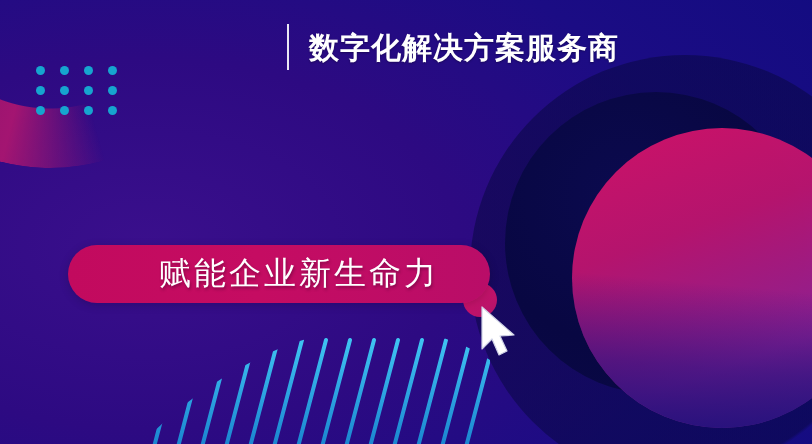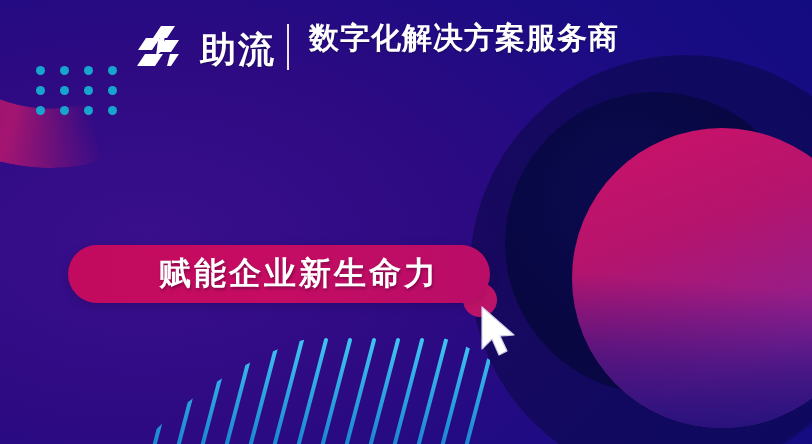--- a/index.html
+++ b/index.html
@@ -103,21 +103,21 @@
   .brand-name{
     color:#fff;font-size:36px;font-weight:bold;letter-spacing:2px;
     line-height:1;white-space:nowrap;
     text-shadow:0 1px 2px rgba(0,0,0,.35);
   }
   .divider{
     position:absolute;left:287px;top:24px;
     width:2px;height:46px;background:#fff;opacity:.9;
   }
   .tagline{
-    position:absolute;left:309px;top:18px;
+    position:absolute;left:309px;top:28px;
     color:#fff;font-size:30px;font-weight:bold;letter-spacing:1px;
     white-space:nowrap;
     text-shadow:0 1px 2px rgba(0,0,0,.3);
   }
 
   
   .headline{
     position:absolute;left:26px;top:148px;
     color:#fff;font-size:48px;font-weight:bold;letter-spacing:3px;
     white-space:nowrap;
@@ -126,21 +126,21 @@
 
   
   .pill{
     position:absolute;left:68px;top:245px;
     width:422px;height:58px;border-radius:29px;
     background:linear-gradient(90deg,#c20a5e 0%,#c50c62 45%,#b90d68 100%);
     display:flex;align-items:center;justify-content:center;
     box-shadow:0 2px 10px rgba(0,0,0,.18);
   }
   .pill span{
-    color:#fff;font-size:32px;font-weight:bold;letter-spacing:3px;
+    color:#fff;font-size:32px;font-weight:normal;letter-spacing:3px;
     white-space:nowrap;
     text-shadow:1px 2px 3px rgba(60,0,40,.45);
     margin-left:40px;
   }
 
   
   .cursor{position:absolute;left:476px;top:305px;width:44px;height:56px;}
 </style>
 </head>
 <body>
@@ -198,35 +198,20 @@
         <line x1="254" y1="150" x2="288" y2="20"></line>
         <line x1="278" y1="150" x2="312" y2="20"></line>
         <line x1="302" y1="150" x2="336" y2="20"></line>
         <line x1="326" y1="150" x2="360" y2="20"></line>
         <line x1="350" y1="150" x2="384" y2="20"></line>
       </g>
     </svg>
   </div>
 
   <div class="header">
-    <div class="brand">
-      <span class="logo-mark">
-        <svg viewBox="0 0 52 52" width="52" height="52">
-          <g fill="#ffffff">
-            <polygon points="27,2 41,2 33,14 19,14"></polygon>
-            <polygon points="12,14 26,14 18,26 4,26"></polygon>
-            <polygon points="31,16 45,16 37,28 23,28"></polygon>
-            <polygon points="11,30 29,30 21,42 3,42"></polygon>
-            <polygon points="36,30 45,30 37,42 33,42"></polygon>
-            <polygon points="24,16 31,10 29,26 22,32"></polygon>
-          </g>
-        </svg>
-      </span>
-      <span class="brand-name">助流</span>
-    </div>
     <div class="divider"></div>
     <div class="tagline">数字化解决方案服务商</div>
   </div>
 
 
   <div class="pill">
     <span>赋能企业新生命力</span>
   </div>
 
   <svg class="cursor" viewBox="0 0 44 56">

